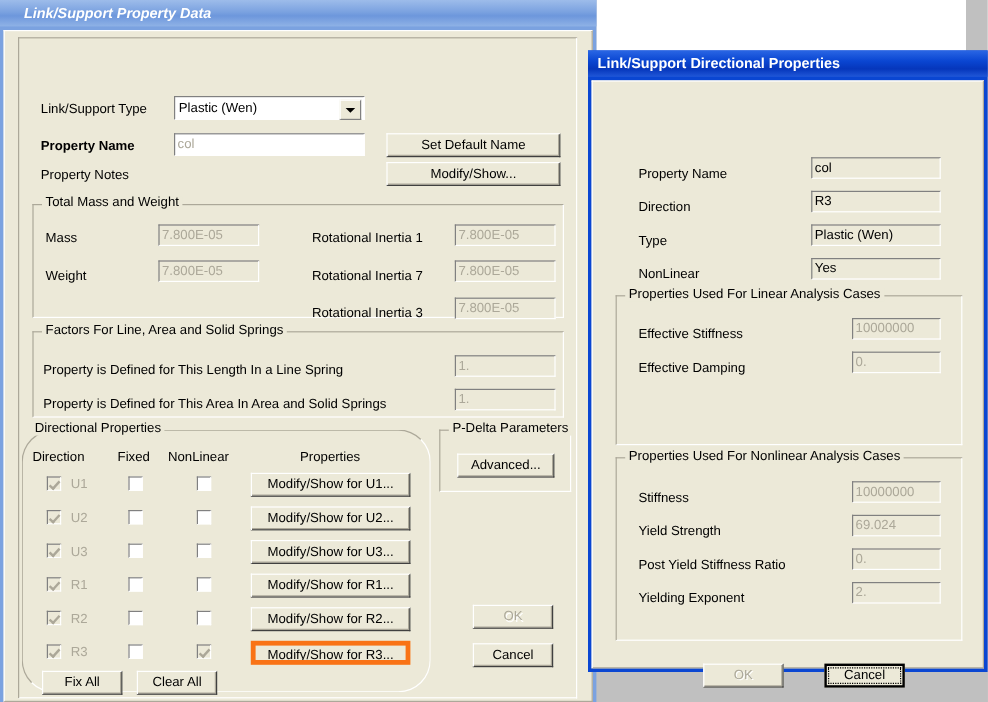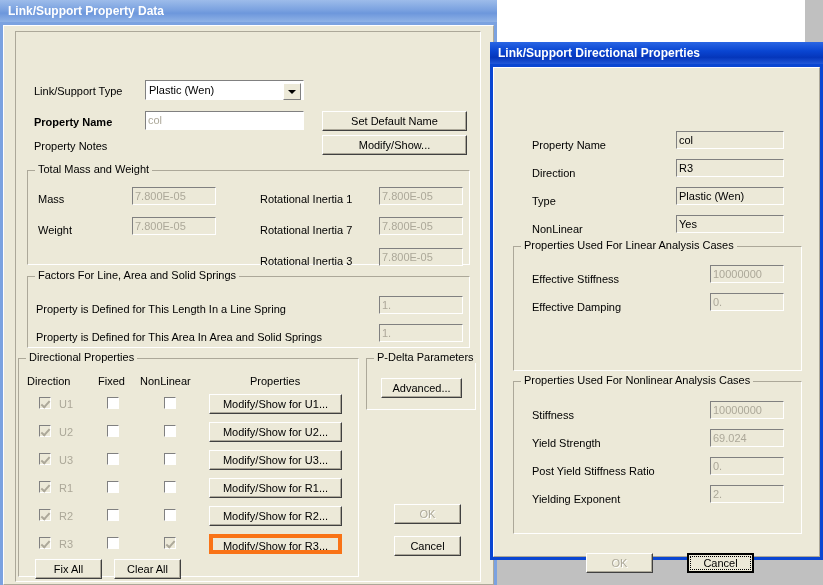--- a/index.html
+++ b/index.html
@@ -73,21 +73,21 @@
 </style>
 </head>
 <body>
 
 <div id="bg-white"></div>
 <div id="bg-gray-bottom"></div>
 <div id="bg-gray-right"></div>
 
 <div class="win" id="prop-window" style="left:0;top:0;width:497px;height:585px;background:#7ba2e0;padding:3px 3px 0 3px;box-sizing:border-box;">
   <div class="titlebar" style="background:linear-gradient(to bottom,#9dbcea 0%,#7ba2e0 45%,#6d97dc 60%,#8fb2e6 100%);
-              margin:-3px -3px 0 -3px;padding-left:8px;">
+              margin:-3px -3px 0 -3px;padding-left:20px;font-style:italic;">
     <span>Link/Support Property Data</span>
   </div>
 
   <div class="panelbody" style="left:3px;top:25px;width:491px;height:560px;">
 
     <div class="group" style="left:11px;top:5px;width:466px;height:551px;border-color:#aca899;border-right-color:#fff;border-bottom-color:#fff;">
     </div>
 
     <div class="lbl" style="left:30px;top:59px;">Link/Support Type</div>
     <div class="combo" style="left:141px;top:54px;width:159px;">
@@ -119,21 +119,21 @@
     <div class="field disabled" style="left:375px;top:222px;width:84px;">7.800E-05</div>
 
     <div class="group" style="left:23px;top:250px;width:443px;height:72px;">
       <span class="grouplabel">Factors For Line, Area and Solid Springs</span>
     </div>
     <div class="lbl" style="left:32px;top:277px;">Property is Defined for This Length In a Line Spring</div>
     <div class="field disabled" style="left:375px;top:270px;width:84px;">1.</div>
     <div class="lbl" style="left:32px;top:305px;">Property is Defined for This Area In Area and Solid Springs</div>
     <div class="field disabled" style="left:375px;top:298px;width:84px;">1.</div>
 
-    <div class="group" style="left:14px;top:332px;width:341px;height:219px;">
+    <div class="group" style="left:14px;top:332px;width:341px;height:219px;border-radius:27px;">
       <span class="grouplabel">Directional Properties</span>
     </div>
     <div class="colhdr" style="left:23px;top:349px;">Direction</div>
     <div class="colhdr" style="left:94px;top:349px;">Fixed</div>
     <div class="colhdr" style="left:136px;top:349px;">NonLinear</div>
     <div class="colhdr" style="left:246px;top:349px;">Properties</div>
 
     <div class="cb checked disabled" style="left:35px;top:371px;"></div>
     <div class="dirlbl" style="left:55px;top:372px;">U1</div>
     <div class="cb" style="left:103px;top:371px;"></div>

